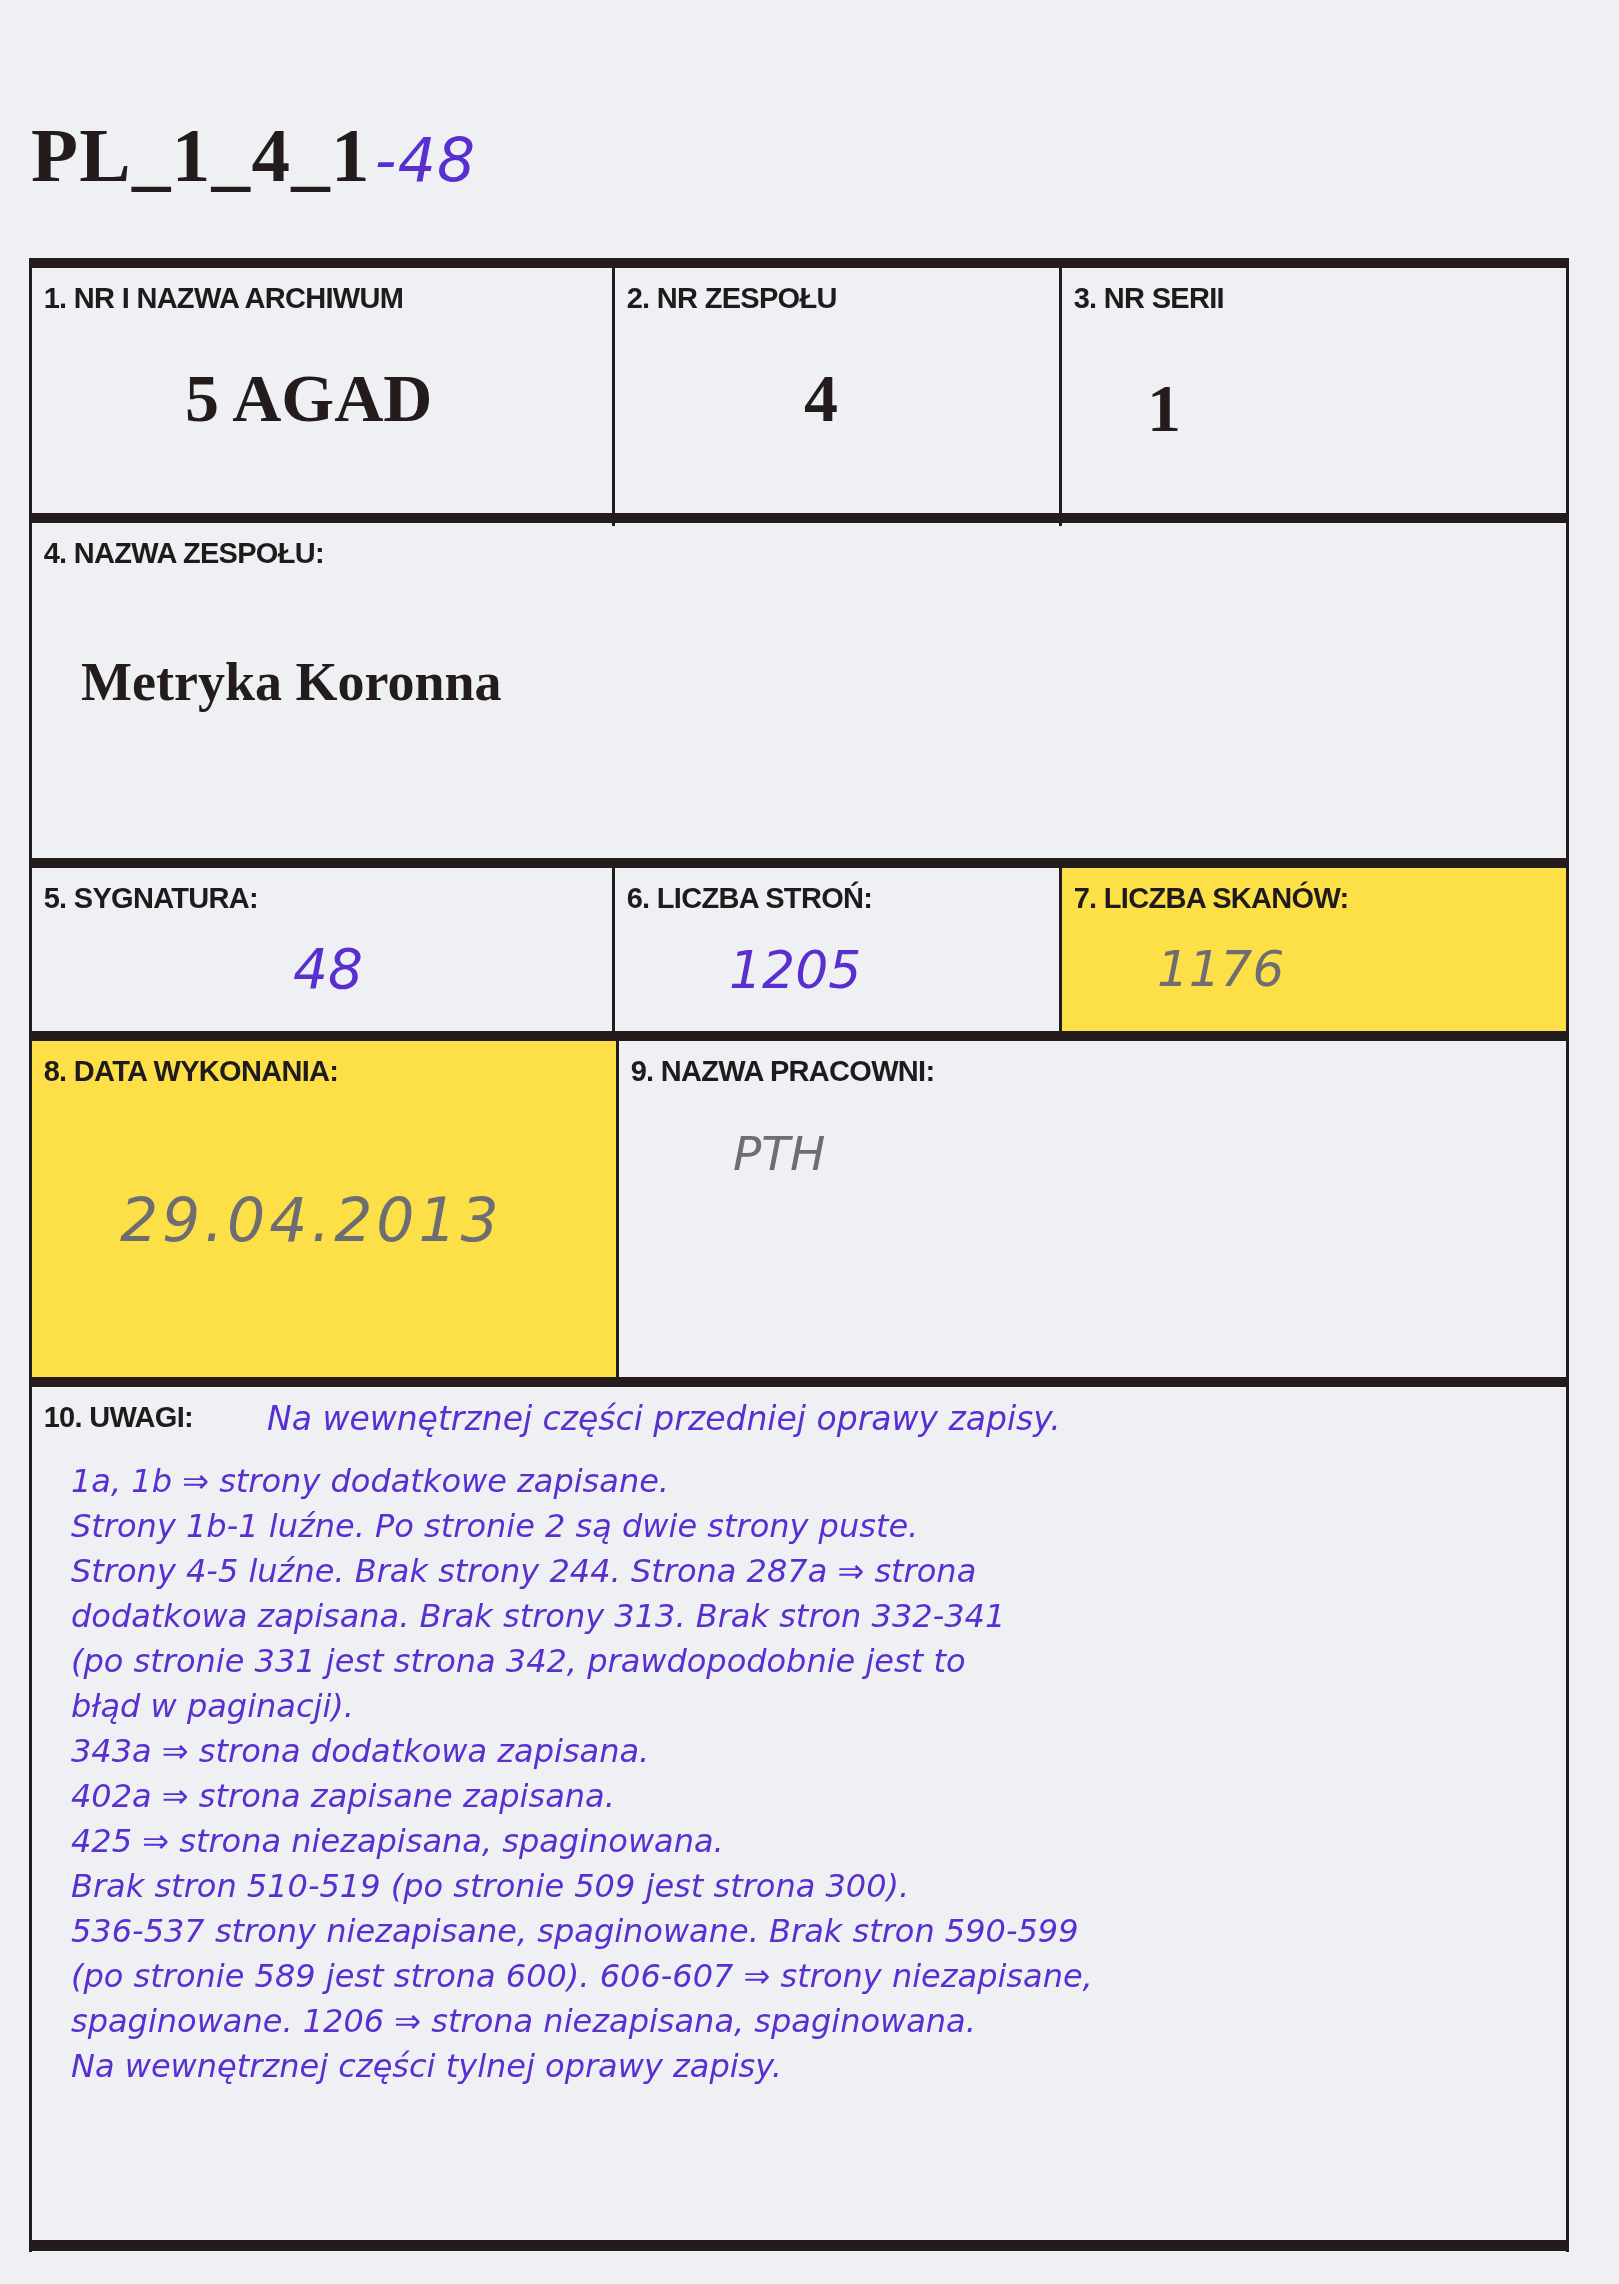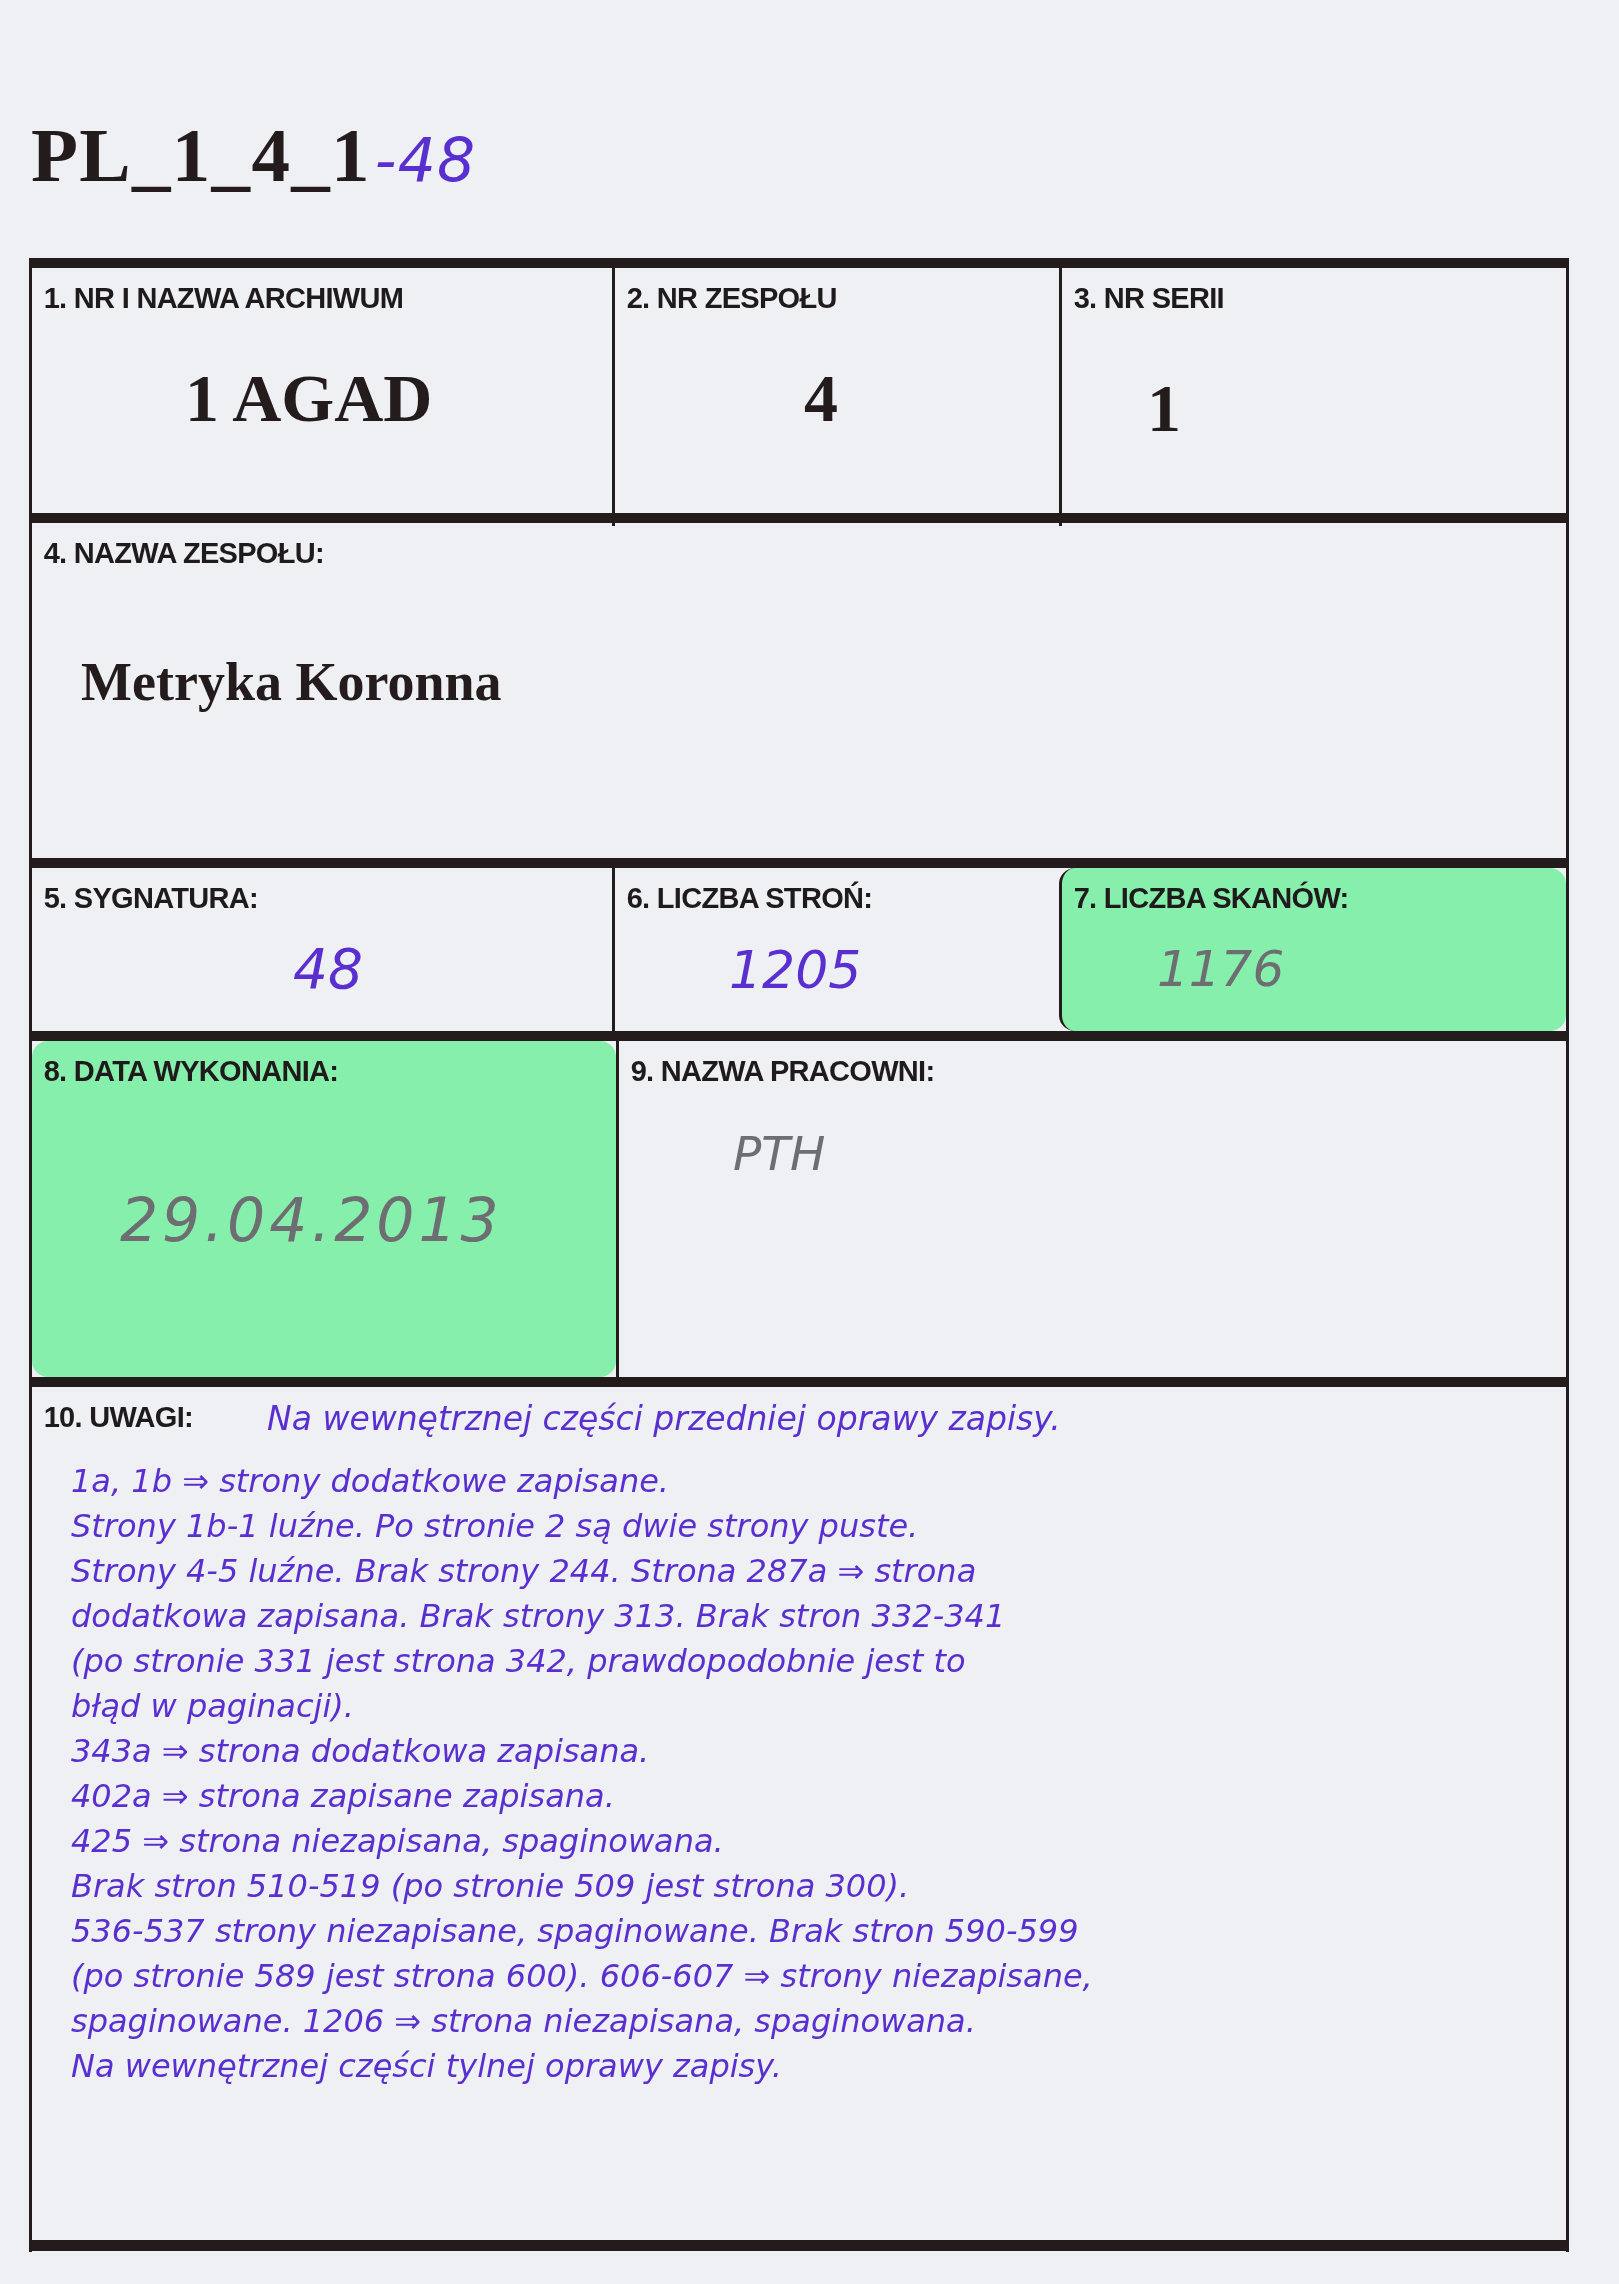--- a/index.html
+++ b/index.html
@@ -32,21 +32,21 @@
     position: absolute; left: 0; right: 0;
     border-top: 10.4px solid #231b1c;
     box-sizing: border-box;
     display: flex;
   }
   .row.last { border-bottom: 11.7px solid #231b1c; }
   .cell {
     position: relative; box-sizing: border-box; height: 100%;
   }
   .cell + .cell { border-left: 3.9px solid #231b1c; }
-  .cell.gray { background: #86efac; border-radius: 16px; }
+  .cell.gray { background: #fde047; }
   .label {
     position: absolute; left: 11.7px; top: 14.4px;
     font-family: "Liberation Sans", sans-serif;
     font-weight: bold; font-size: 29px; color: #1f1a1b;
     letter-spacing: -0.7px; white-space: nowrap;
   }
   .print-val {
     position: absolute;
     font-family: "Liberation Serif", serif;
     font-weight: bold; color: #231b1c;
@@ -76,21 +76,21 @@
 
 <div class="header-id">
   <span>PL_1_4_1</span><span class="hand">-48</span>
 </div>
 
 <div class="form">
 
   <div class="row" style="top:0; height:268px;">
     <div class="cell" style="width:580px;">
       <div class="label">1. NR I NAZWA ARCHIWUM</div>
-      <div class="print-val" style="left:153px; top:91px; font-size:68px;">1 AGAD</div>
+      <div class="print-val" style="left:153px; top:91px; font-size:68px;">5 AGAD</div>
     </div>
     <div class="cell" style="width:447px;">
       <div class="label">2. NR ZESPOŁU</div>
       <div class="print-val" style="left:189px; top:91px; font-size:68px;">4</div>
     </div>
     <div class="cell" style="flex:1;">
       <div class="label">3. NR SERII</div>
       <div class="print-val" style="left:85px; top:101px; font-size:68px;">1</div>
     </div>
   </div>

